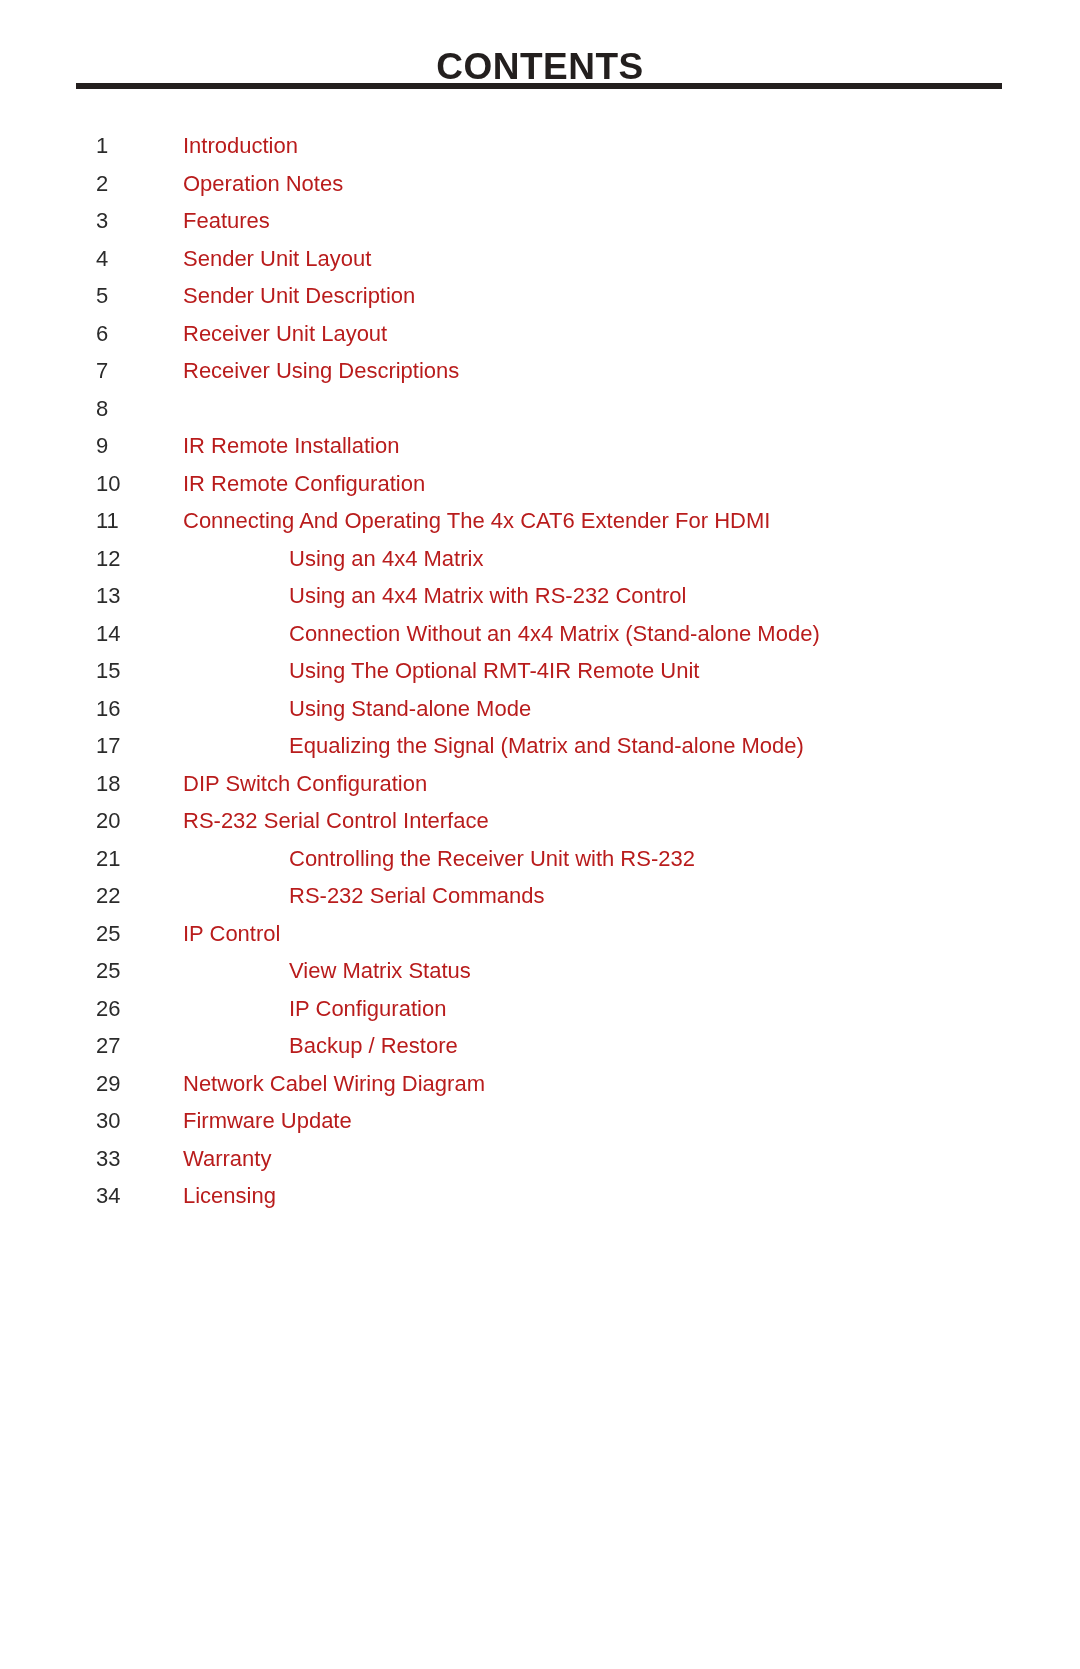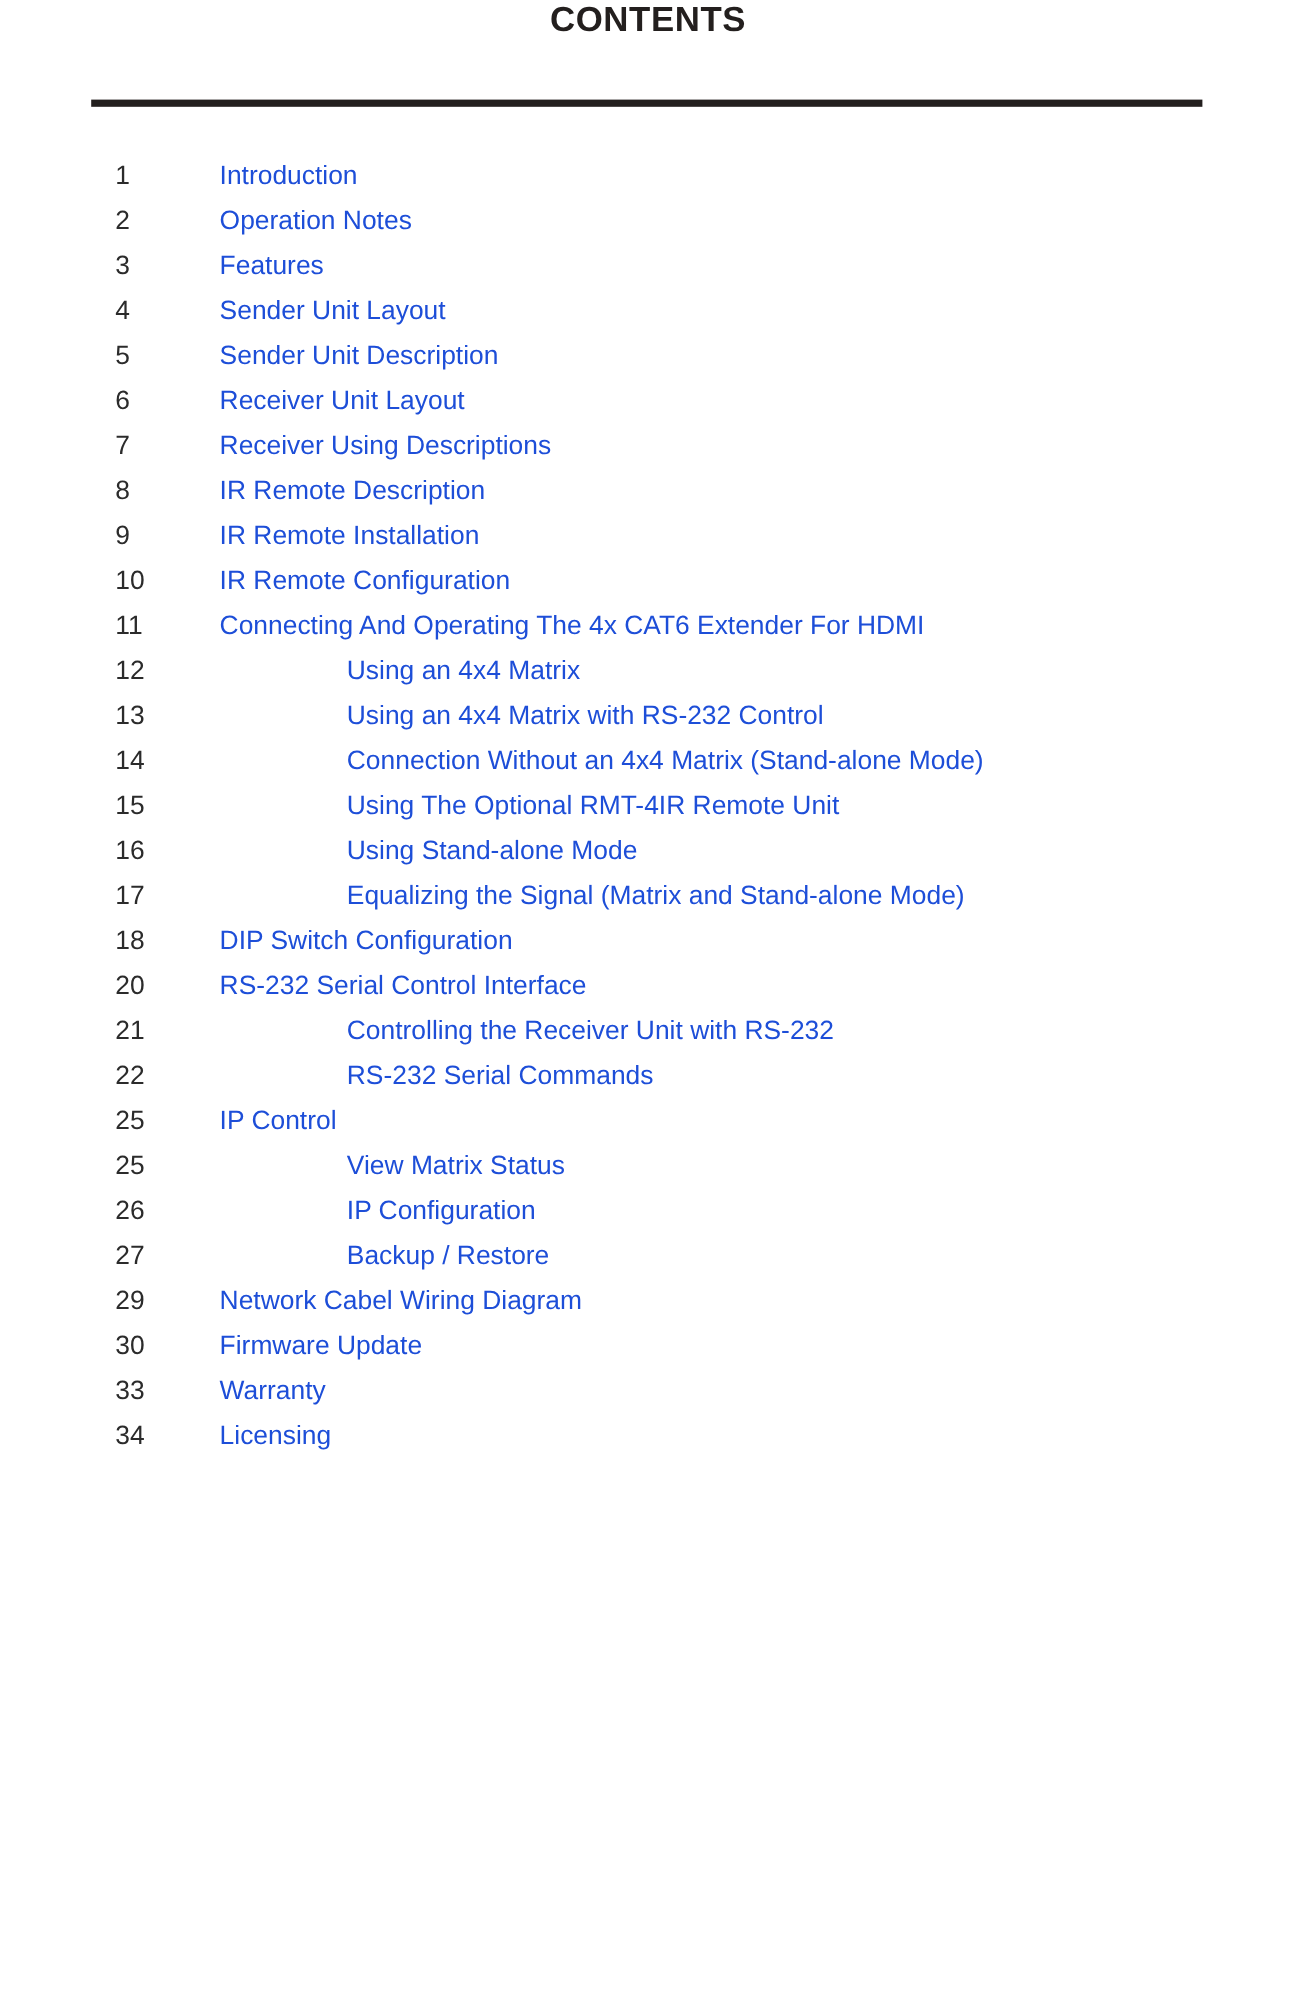--- a/index.html
+++ b/index.html
@@ -26,25 +26,26 @@
 
   
   .header {
     position: absolute;
     left: 0;
     top: 0;
     width: 1080px;
   }
   .doc-title {
     text-align: center;
-    font-size: 29px;
+    font-size: 37px;
     font-weight: bold;
     letter-spacing: 0.5px;
     color: #231f1e;
     margin: 0;
+    padding-top: 50px;
     line-height: 34px;
     font-family: "Liberation Sans", sans-serif;
   }
   .title-rule {
     position: absolute;
     left: 76px;
     top: 83px;
     width: 926px;
     height: 6px;
     background: #231f1e;
@@ -73,21 +74,21 @@
     color: #2b2b2b;
     text-align: left;
     font-family: "Liberation Sans", sans-serif;
   }
   .toc-label {
     position: absolute;
     left: 183px;
     top: 0;
     font-size: 22px;
     line-height: 37.5px;
-    color: #1d4ed8;
+    color: #b91c1c;
     font-family: "Liberation Sans", sans-serif;
   }
   .toc-row.level-2 .toc-label {
     left: 289px;
   }
 </style>
 </head>
 <body>
 
 <div class="page">
@@ -121,21 +122,20 @@
       <div class="toc-row level-1">
         <span class="toc-page">6</span>
         <span class="toc-label">Receiver Unit Layout</span>
       </div>
       <div class="toc-row level-1">
         <span class="toc-page">7</span>
         <span class="toc-label">Receiver Using Descriptions</span>
       </div>
       <div class="toc-row level-1">
         <span class="toc-page">8</span>
-        <span class="toc-label">IR Remote Description</span>
       </div>
       <div class="toc-row level-1">
         <span class="toc-page">9</span>
         <span class="toc-label">IR Remote Installation</span>
       </div>
       <div class="toc-row level-1">
         <span class="toc-page">10</span>
         <span class="toc-label">IR Remote Configuration</span>
       </div>
       <div class="toc-row level-1">

